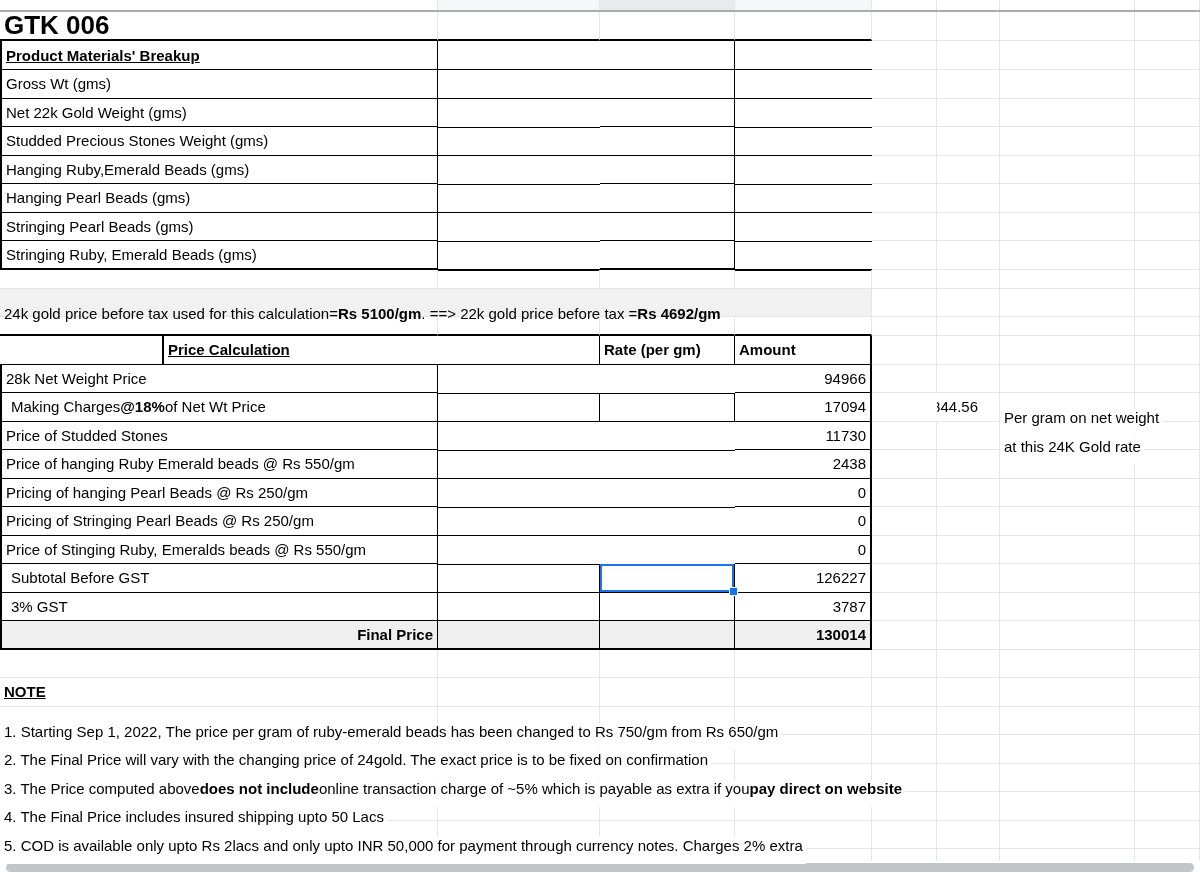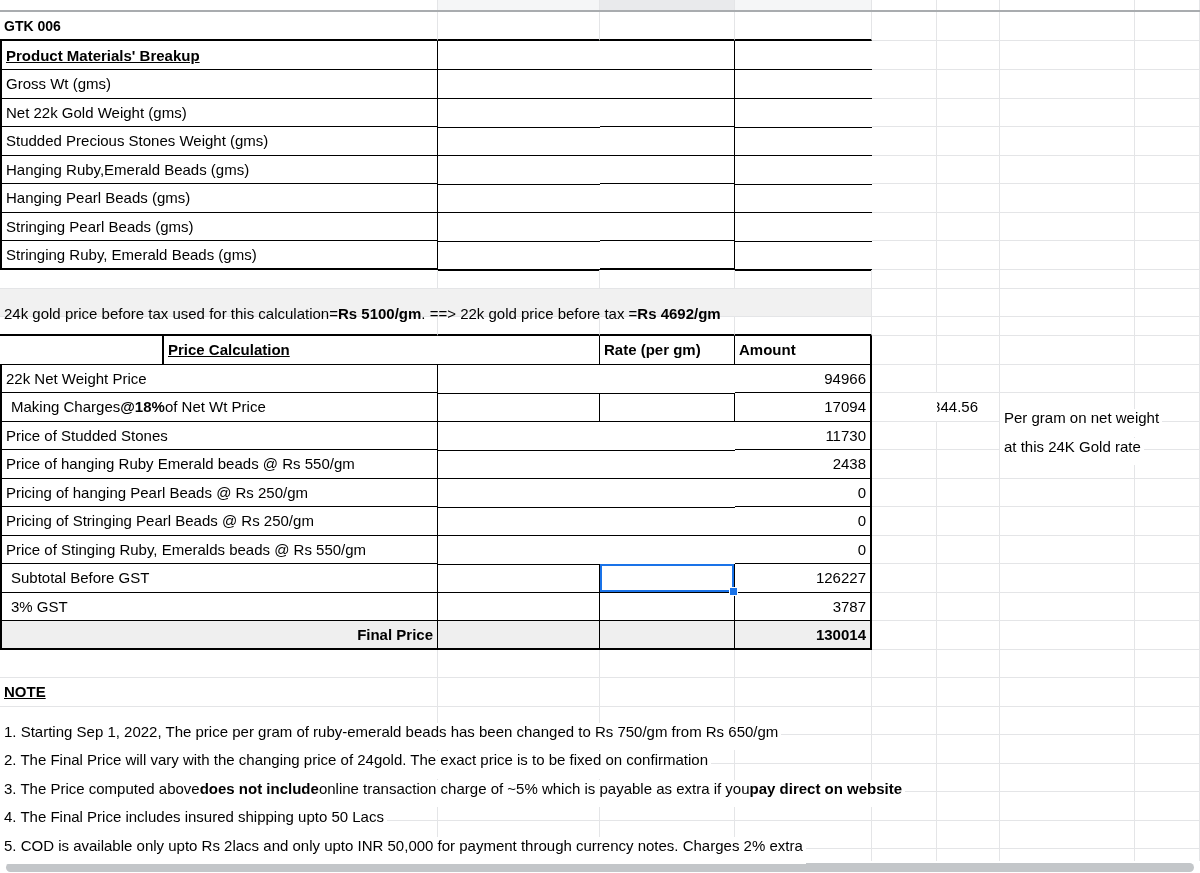--- a/index.html
+++ b/index.html
@@ -23,21 +23,21 @@
   .tc{border-right:1px solid var(--black);border-bottom:1px solid var(--black);padding:0 4px;}
   .tl{border-left:2px solid var(--black);}
   .tr2{border-right:2px solid var(--black);}
   .tb2{border-bottom:2px solid var(--black) !important;}
   .bb2{border-bottom:2px solid var(--black) !important;}
   .ctr{justify-content:center;text-align:center;margin-top:28px;}
   .rgt{justify-content:flex-end;text-align:right;}
   .b{font-weight:bold;}
   .u{text-decoration:underline;}
   .ind{padding-left:9px;}
-  .title-cell{font-size:14px;font-weight:bold;padding-left:4px;}
+  .title-cell{font-size:26px;font-weight:bold;padding-left:4px;}
   
   .ovc{position:relative;overflow:visible !important;}
   .ovt{position:absolute;left:0;top:16px;height:100%;display:flex;align-items:flex-start;
        white-space:nowrap;background:#fff;padding:0 3px 0 4px;z-index:3;}
   .ovt.nobg{background:transparent;}
   
   .fill-strip-light{background:#f5f6f7;}
   .fill-strip-dark{background:#e9eaec;}
   .fill-gray{background:#f1f1f1;border-right:none;}
   .fill-final{background:#efefef;}
@@ -208,21 +208,21 @@
     <div class="tc tl cA b u">Price Calculation</div>
     <div class="tc cC b">Rate (per gm)</div>
     <div class="tc tr2 cD b">Amount</div>
     <div class="g cE"></div>
       <div class="g cF"></div>
       <div class="g cG"></div>
       <div class="g cH"></div>
   </div>
 
   <div class="row hr">
-    <div class="tc tl cA">22k Net Weight Price</div>
+    <div class="tc tl cA">28k Net Weight Price</div>
     <div class="tc cB ctr">20.24</div>
     <div class="tc cC ctr">4692</div>
     <div class="tc tr2 cD rgt">94966</div>
     <div class="g cE"></div>
       <div class="g cF"></div>
       <div class="g cG"></div>
       <div class="g cH"></div>
   </div>
 
   <div class="row hr">

